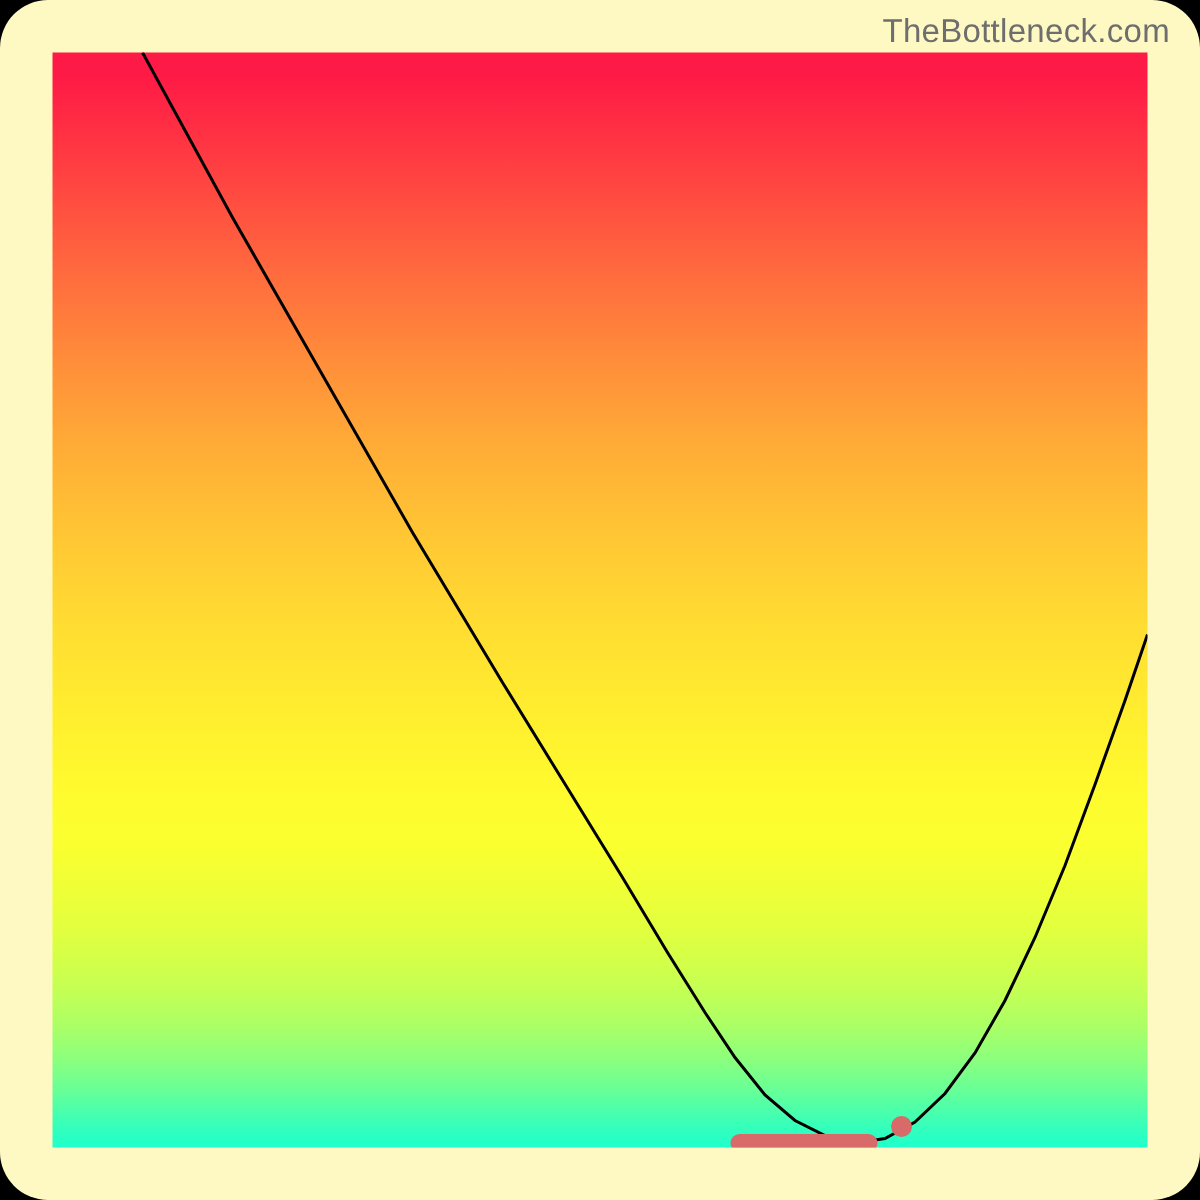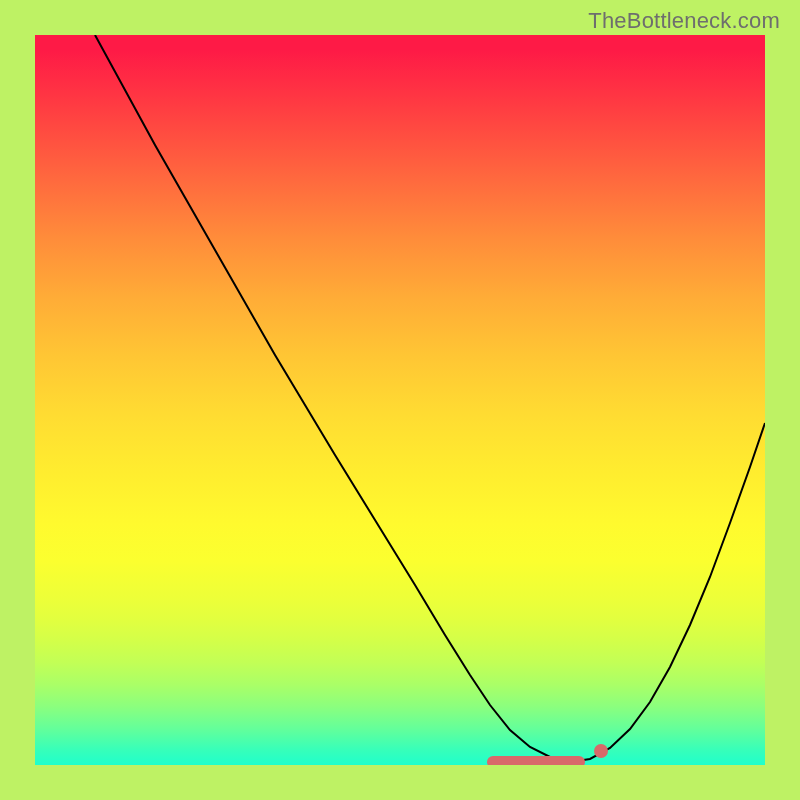--- a/index.html
+++ b/index.html
@@ -7,21 +7,22 @@
     padding: 0;
     width: 800px;
     height: 800px;
     background: #000;
     overflow: hidden;
   }
   .frame {
     position: relative;
     width: 800px;
     height: 800px;
-    background: #bef264;
+    background: #fef9c3;
+    border-radius: 32px;
   }
   .plot-area {
     position: absolute;
     left: 35px;
     top: 35px;
     width: 730px;
     height: 730px;
   }
   .gradient-bg {
     position: absolute;

